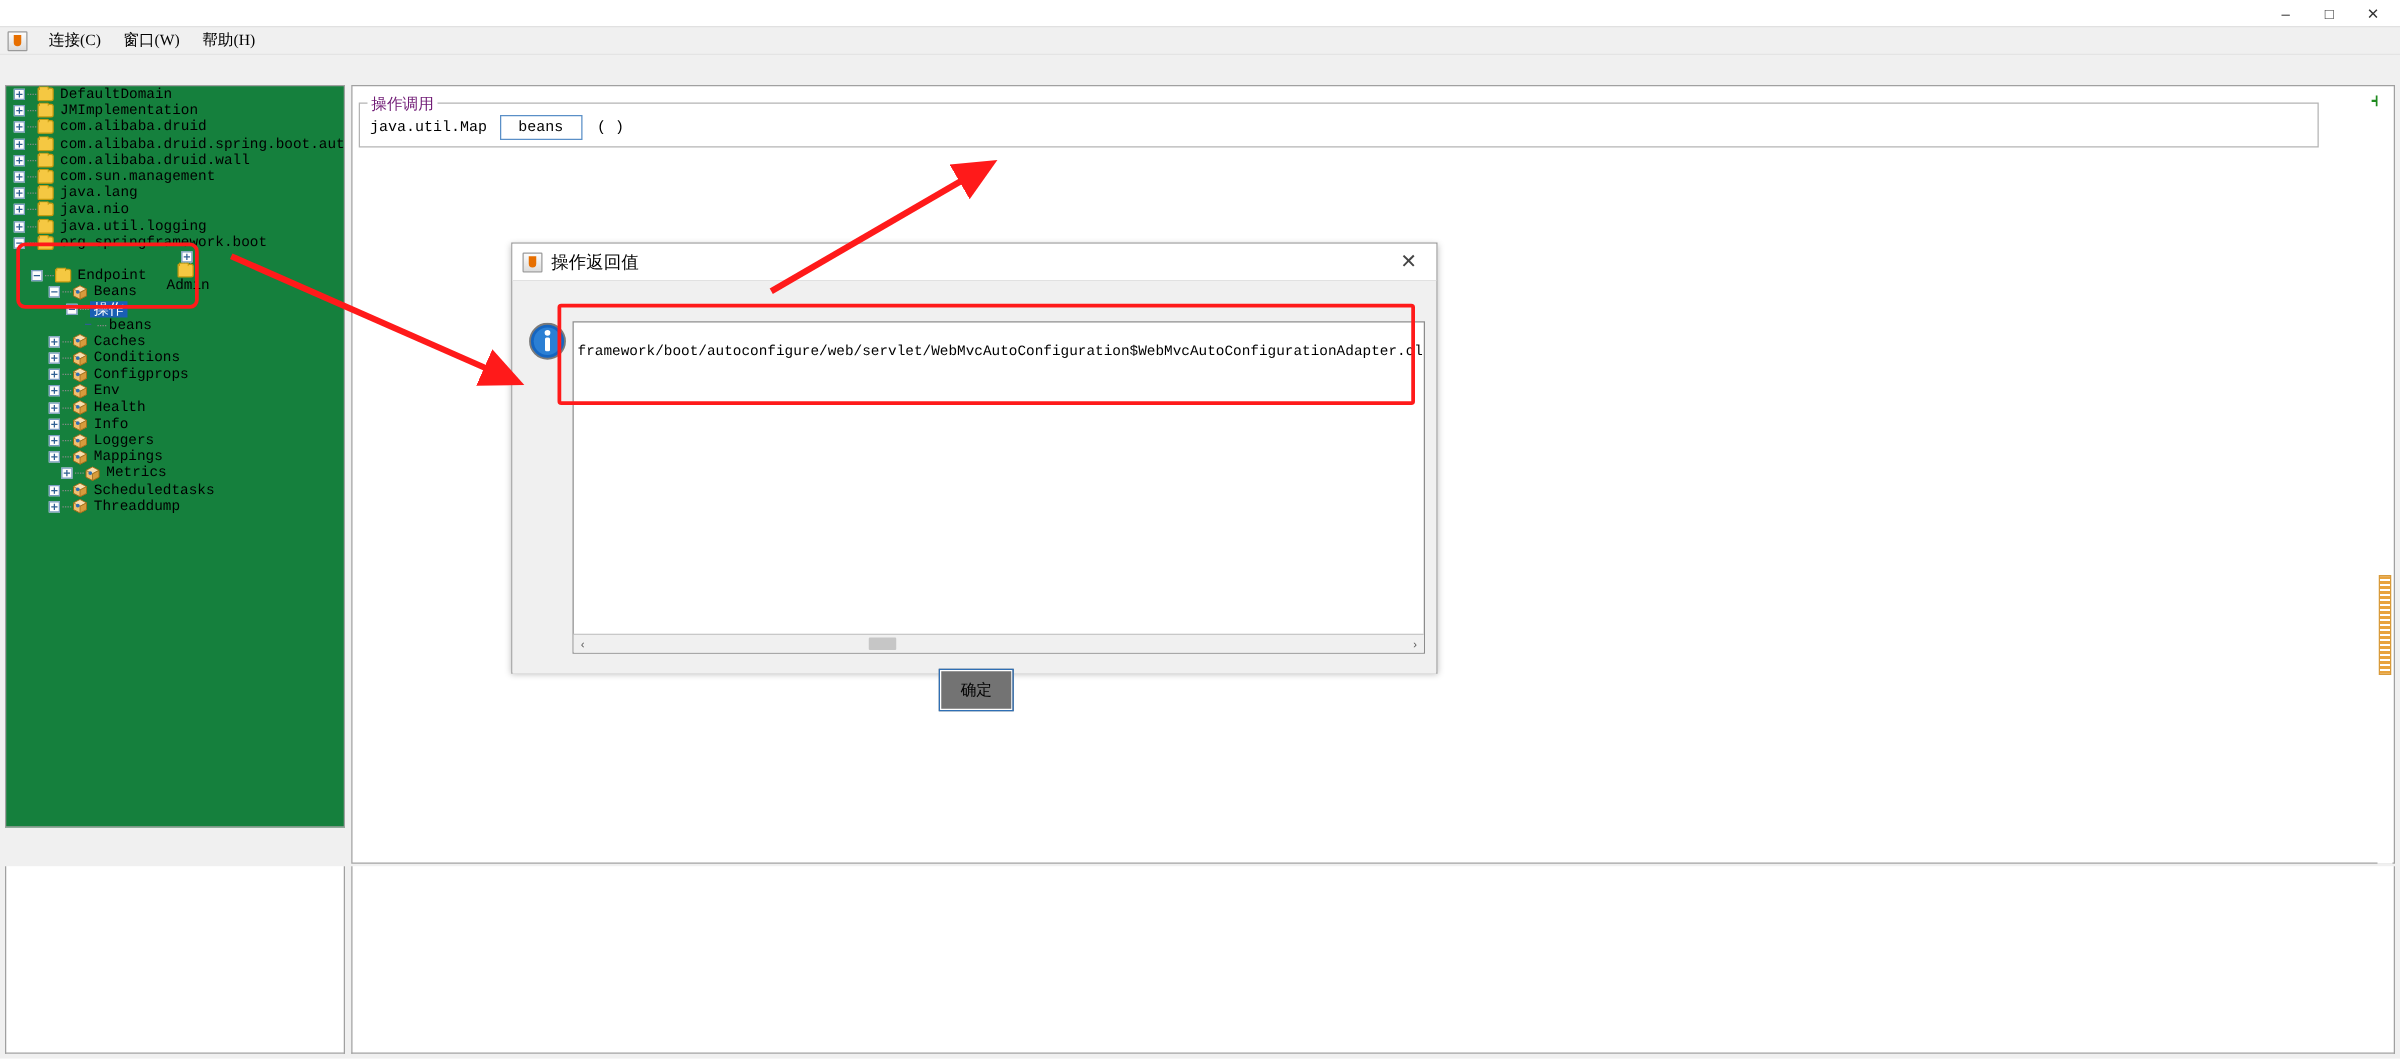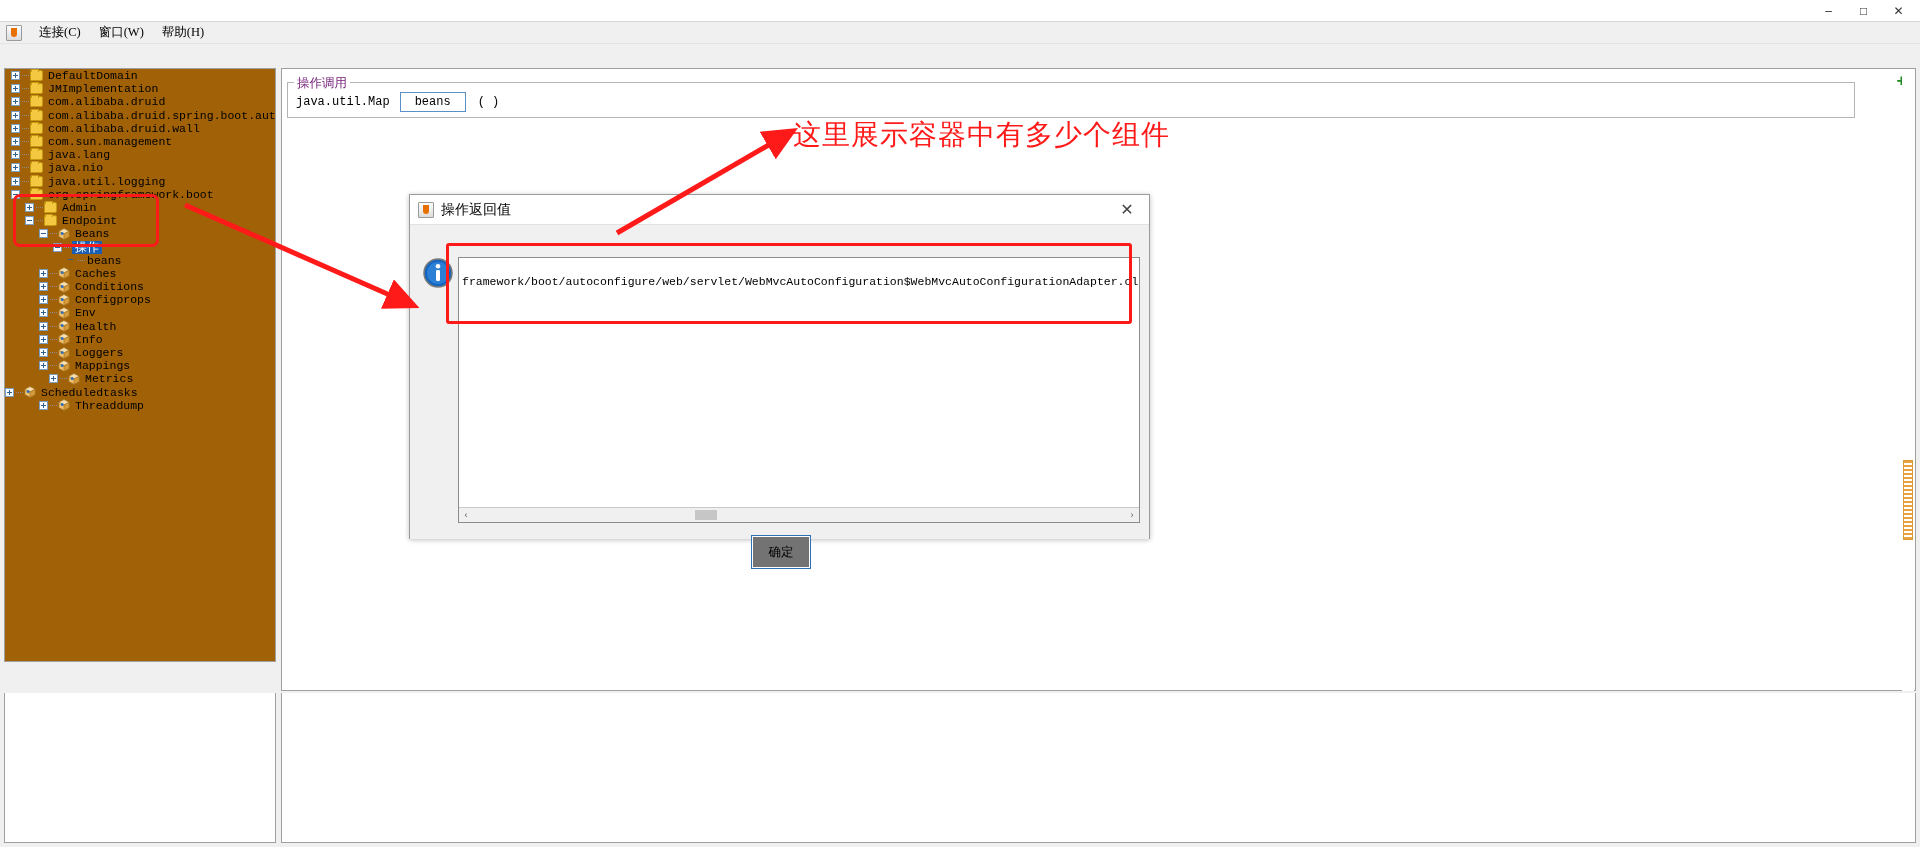--- a/index.html
+++ b/index.html
@@ -95,21 +95,21 @@
     margin-bottom: -1px;
     font-family: "Liberation Mono", monospace;
     font-size: 12px;
     padding: 3px 7px 4px 7px;
   }
 
   
   .tree-panel {
     position: absolute; left: 4px; top: 68px;
     width: 272px; height: 594px;
-    background: #a16207;
+    background: #15803d;
     border: 1px solid #a0a0a0;
     overflow: hidden;
   }
   .tree-row {
     position: relative;
     height: 13.2px;
     display: flex;
     align-items: center;
     white-space: nowrap;
     font-family: "Liberation Mono", monospace;
@@ -450,21 +450,21 @@
           <span class="dots"></span>
           <span class="folder-icon"></span>
           <span class="tree-label">java.util.logging</span>
         </div>
         <div class="tree-row" style="padding-left: 6px;">
           <span class="toggle minus"></span>
           <span class="dots"></span>
           <span class="folder-icon"></span>
           <span class="tree-label">org.springframework.boot</span>
         </div>
-        <div class="tree-row" style="padding-left: 20px;">
+        <div class="tree-row" style="padding-left: 20px; flex-direction: column;">
           <span class="toggle plus"></span>
           <span class="dots"></span>
           <span class="folder-icon"></span>
           <span class="tree-label">Admin</span>
         </div>
         <div class="tree-row" style="padding-left: 20px; text-align: center;">
           <span class="toggle minus"></span>
           <span class="dots"></span>
           <span class="folder-icon"></span>
           <span class="tree-label">Endpoint</span>
@@ -602,21 +602,21 @@
           <span class="bean-icon">
             <svg width="12" height="12" viewBox="0 0 12 12">
               <polygon points="6,0.6 11.2,3.3 11.2,8.7 6,11.4 0.8,8.7 0.8,3.3" fill="#f0c070" stroke="#9a6b18" stroke-width="0.8"></polygon>
               <polygon points="6,0.6 11.2,3.3 6,6 0.8,3.3" fill="#fadfae" stroke="#9a6b18" stroke-width="0.6"></polygon>
               <polygon points="6,6 11.2,3.3 11.2,8.7 6,11.4" fill="#d79b3c" stroke="#9a6b18" stroke-width="0.6"></polygon>
               <circle cx="4.2" cy="5.4" r="1.5" fill="#2f6fb5"></circle>
             </svg>
           </span>
           <span class="tree-label">Metrics</span>
         </div>
-        <div class="tree-row" style="">
+        <div class="tree-row" style="padding-left: 34px;">
           <span class="toggle plus"></span>
           <span class="dots"></span>
           <span class="bean-icon">
             <svg width="12" height="12" viewBox="0 0 12 12">
               <polygon points="6,0.6 11.2,3.3 11.2,8.7 6,11.4 0.8,8.7 0.8,3.3" fill="#f0c070" stroke="#9a6b18" stroke-width="0.8"></polygon>
               <polygon points="6,0.6 11.2,3.3 6,6 0.8,3.3" fill="#fadfae" stroke="#9a6b18" stroke-width="0.6"></polygon>
               <polygon points="6,6 11.2,3.3 11.2,8.7 6,11.4" fill="#d79b3c" stroke="#9a6b18" stroke-width="0.6"></polygon>
               <circle cx="4.2" cy="5.4" r="1.5" fill="#2f6fb5"></circle>
             </svg>
           </span>
@@ -688,18 +688,17 @@
   <div class="annot-layer">
     <svg width="1920" height="847" style="position:absolute;left:0;top:0;">
       <defs>
         <marker id="ah" markerWidth="7" markerHeight="7" refX="1" refY="3.2" orient="auto">
           <polygon points="0,0 7,3.2 0,6.4" fill="#ff1a1a"></polygon>
         </marker>
       </defs>
       <line x1="617" y1="233" x2="772" y2="143" stroke="#ff1a1a" stroke-width="5" marker-end="url(#ah)"></line>
       <line x1="185" y1="205" x2="392" y2="296" stroke="#ff1a1a" stroke-width="5" marker-end="url(#ah)"></line>
     </svg>
-    <div class="annot-text">这里展示容器中有多少个组件</div>
     <div class="annot-box-tree"></div>
     <div class="annot-box-text"></div>
   </div>
 
 </div>
 
 </body></html>

